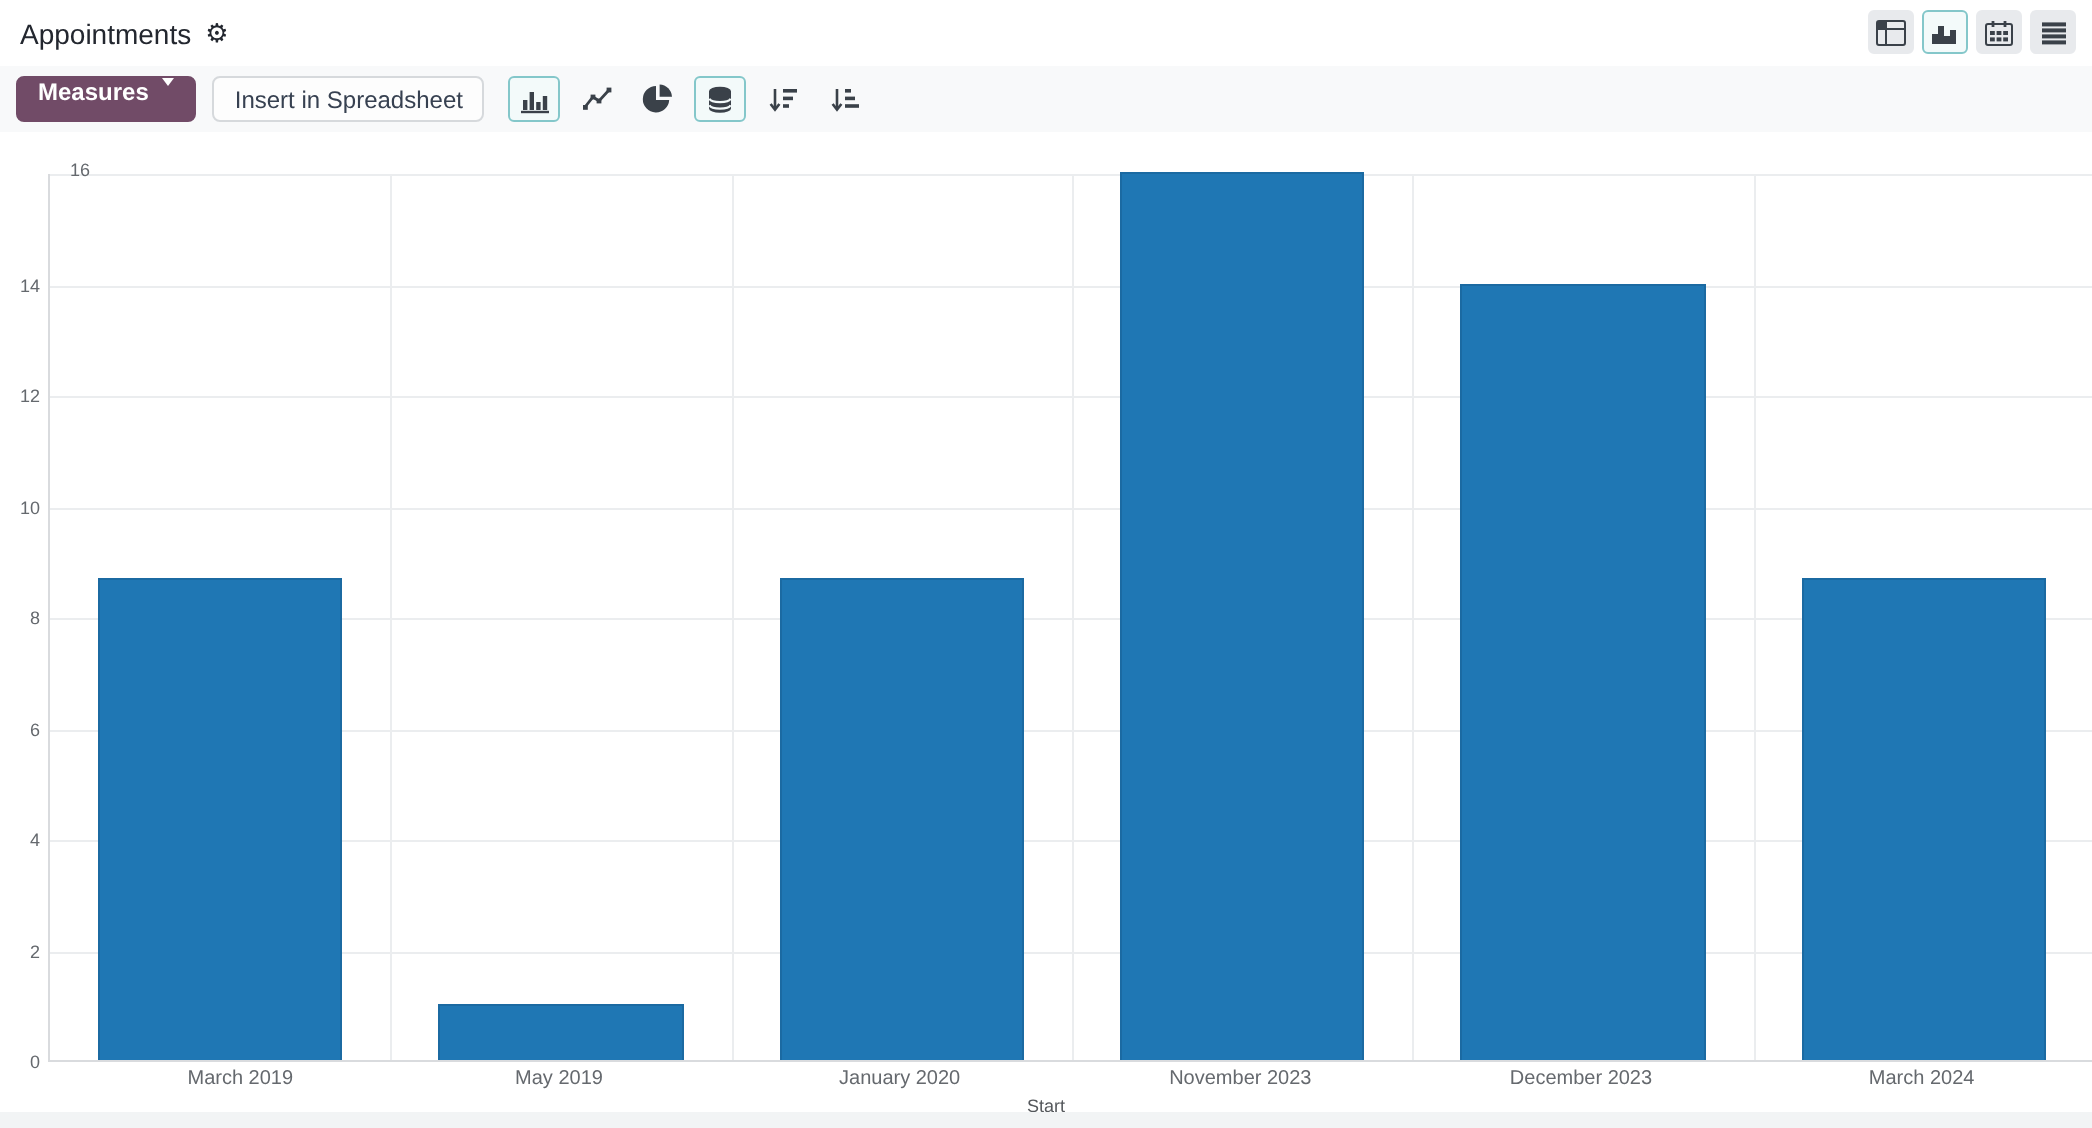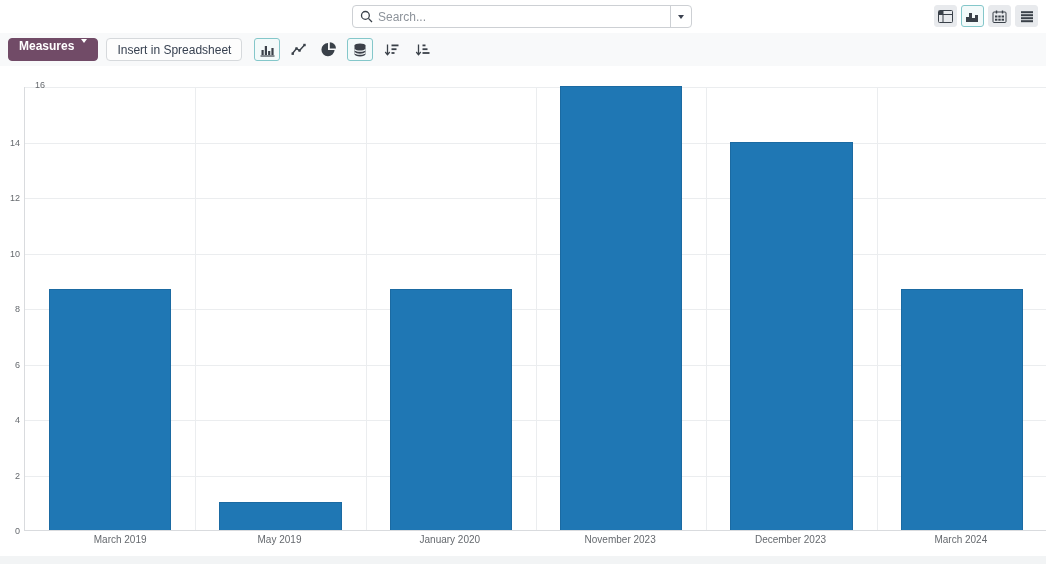--- a/index.html
+++ b/index.html
@@ -59,31 +59,25 @@
 
   .bottom-strip { position:absolute; top:556px; left:0; width:1046px; height:8px; background:#f2f4f5; }
 
   svg .st { stroke:#3a4149; fill:none; }
   svg .fl { fill:#3a4149; }
 </style>
 </head>
 <body>
 
 <div class="header">
-
-  <div class="search">
-    <svg class="search-icon" width="13" height="13" viewBox="0 0 13 13">
-      <circle class="st" cx="5.4" cy="5.4" r="3.9" stroke-width="1.3"></circle>
-      <line class="st" x1="8.4" y1="8.4" x2="12" y2="12" stroke-width="1.3"></line>
-    </svg>
-    <input type="text" placeholder="Search..." style="">
-    <div class="search-caret">
-      <span class="caret-down"></span>
-    </div>
-  </div>
+  <div class="title-wrap">
+    <span class="page-title">Appointments</span>
+    <span class="gear">⚙</span>
+  </div>
+
 
   <div class="switcher">
     <div class="sw-btn">
       <svg width="15" height="13" viewBox="0 0 15 13">
         <rect class="st" x="0.5" y="0.5" width="14" height="12" rx="1"></rect>
         <line class="st" x1="5" y1="0.5" x2="5" y2="12.5"></line>
         <line class="st" x1="0.5" y1="4.5" x2="14.5" y2="4.5"></line>
         <rect class="fl" x="1" y="1" width="4" height="3.5"></rect>
       </svg>
     </div>
@@ -192,20 +186,21 @@
       <div class="vgrid" style="left: 511px;"></div>
       <div class="vgrid" style="left: 681.333px;"></div>
       <div class="vgrid" style="left: 851.667px;"></div>
       <div class="bar" style="left: 23.8467px; width: 122.64px; height: 241.425px; background: rgb(31, 119, 180);"></div>
       <div class="bar" style="left: 194.18px; width: 122.64px; height: 27.75px; background: rgb(31, 119, 180);"></div>
       <div class="bar" style="left: 364.513px; width: 122.64px; height: 241.425px; background: rgb(31, 119, 180);"></div>
       <div class="bar" style="left: 534.847px; width: 122.64px; height: 444px; background: rgb(31, 119, 180);"></div>
       <div class="bar" style="left: 705.18px; width: 122.64px; height: 388.5px; background: rgb(31, 119, 180);"></div>
       <div class="bar" style="left: 875.513px; width: 122.64px; height: 241.425px; background: rgb(31, 119, 180);"></div>
     </div>
+  <div class="axis-title">Start</div>
 <div class="ytick" style="top: 461px;">0</div>
     <div class="ytick" style="top: 405.5px;">2</div>
     <div class="ytick" style="top: 350px;">4</div>
     <div class="ytick" style="top: 294.5px;">6</div>
     <div class="ytick" style="top: 239px;">8</div>
     <div class="ytick" style="top: 183.5px;">10</div>
     <div class="ytick" style="top: 128px;">12</div>
     <div class="ytick" style="top: 72.5px;">14</div>
     <div class="ytick" style="top: 15px; padding-left: 35px;">16</div>
     <div class="xtick" style="left: 35px; width: 170.333px; top: 469px;">March 2019</div>

